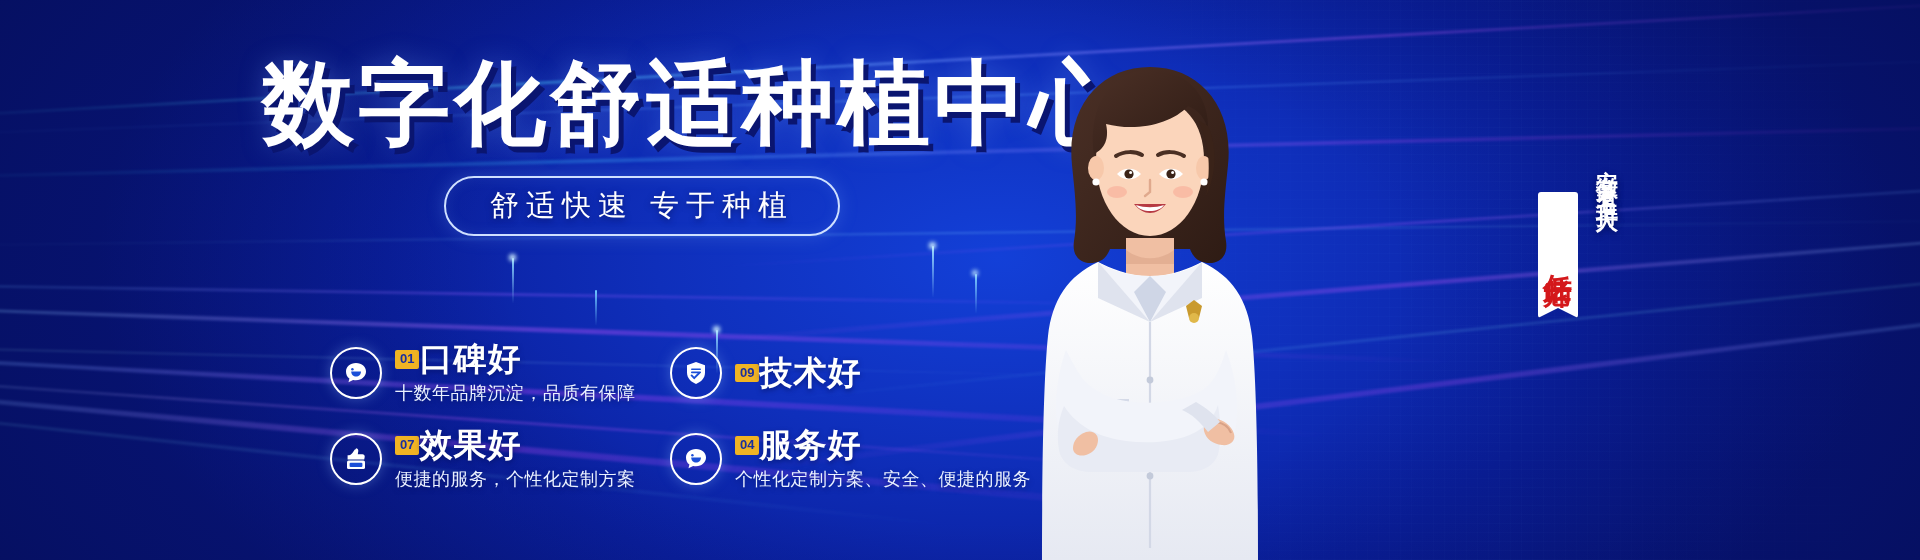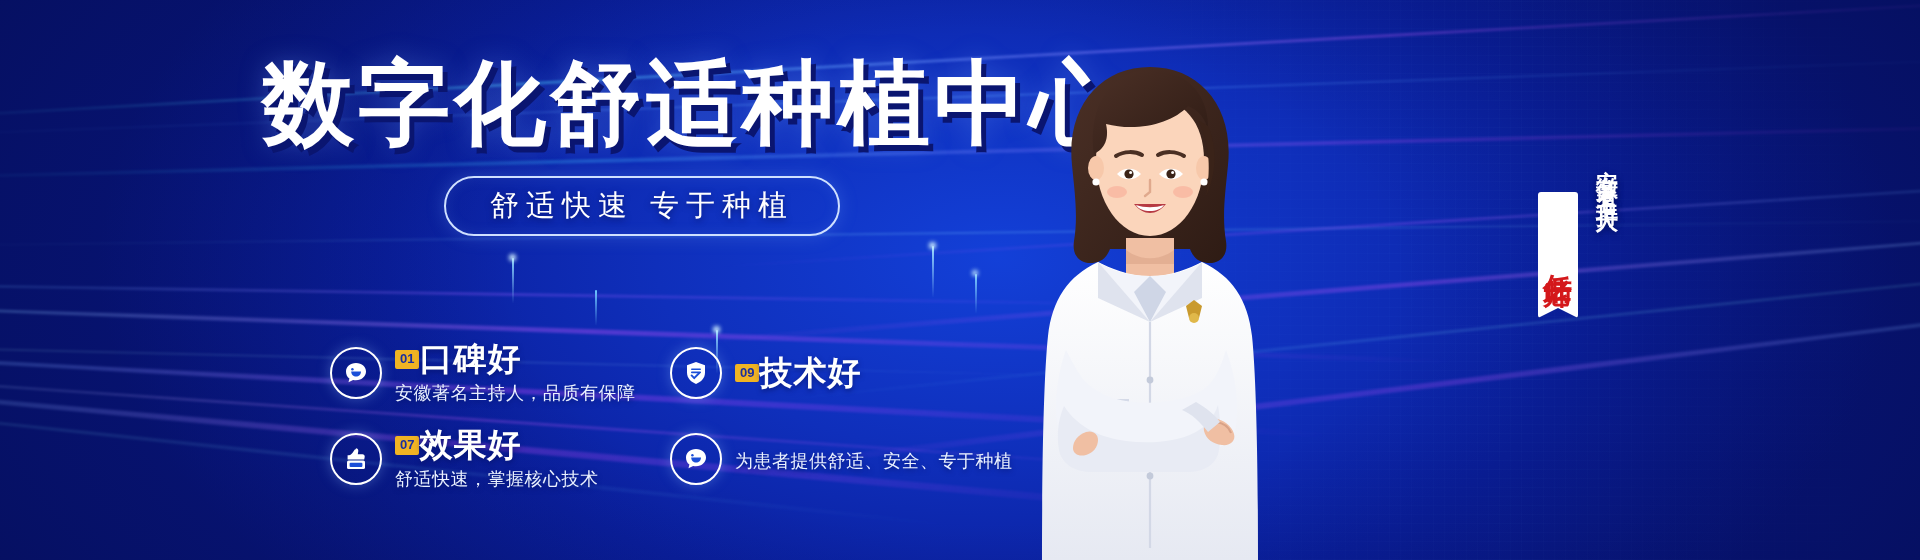--- a/index.html
+++ b/index.html
@@ -139,21 +139,21 @@
           <path d="M15 5c6 0 10 3.8 10 8.6 0 4.8-4 8.6-10 8.6-1 0-2-.1-2.9-.3l-4.6 2.3.9-3.6C6 19.1 5 16.5 5 13.6 5 8.8 9 5 15 5z" fill="#ffffff"></path>
           <path d="M10.2 13.4c0 3 2.2 5.1 4.9 5.1s4.9-2.1 4.9-5.1z" fill="#1b4fd8"></path>
           <circle cx="11.4" cy="11.3" r="1.25" fill="#1b4fd8"></circle>
         </svg>
       </div>
       <div class="ftext">
         <div class="frow1">
           <span class="num">01</span>
           <span class="ftitle">口碑好</span>
         </div>
-        <div class="fdesc">安徽著名主持人，品质有保障</div>
+        <div class="fdesc">十数年品牌沉淀，品质有保障</div>
       </div>
     </div>
 
     <div class="feat">
       <div class="fic">
         <svg width="30" height="30" viewBox="0 0 30 30">
           <path d="M15 4l9 3.2v7.4c0 5.6-3.8 9.5-9 11.4-5.2-1.9-9-5.8-9-11.4V7.2z" fill="#ffffff"></path>
           <rect x="10" y="10.4" width="10" height="1.7" rx=".8" fill="#1b4fd8"></rect>
           <rect x="10" y="13.6" width="10" height="1.7" rx=".8" fill="#1b4fd8"></rect>
           <path d="M10.6 17.4l2.6 2.8 5-5.2" stroke="#1b4fd8" stroke-width="1.9" fill="none" stroke-linecap="round" stroke-linejoin="round"></path>
@@ -173,34 +173,38 @@
           <path d="M14.9 4.2c1.5 0 2.6 1.3 2.4 2.8l-.5 3.3h4.6c1.5 0 2.6 1.3 2.3 2.7l-.5 2.6H6.6v-4.3c2.3 0 3.9-1 5-2.6l1.5-2.3c.4-.7 1.1-1.2 1.8-1.2z" fill="#ffffff"></path>
           <rect x="6" y="16.6" width="18" height="8.4" rx="1.6" fill="#ffffff"></rect>
           <rect x="8.6" y="18.8" width="12.8" height="4.3" rx="1" fill="#1b4fd8"></rect>
         </svg>
       </div>
       <div class="ftext">
         <div class="frow1">
           <span class="num">07</span>
           <span class="ftitle">效果好</span>
         </div>
-        <div class="fdesc">舒适快速，掌握核心技术</div>
+        <div class="fdesc">便捷的服务，个性化定制方案</div>
       </div>
     </div>
 
     <div class="feat">
       <div class="fic">
         <svg width="30" height="30" viewBox="0 0 30 30">
           <path d="M15 5c6 0 10 3.8 10 8.6 0 4.8-4 8.6-10 8.6-1 0-2-.1-2.9-.3l-4.6 2.3.9-3.6C6 19.1 5 16.5 5 13.6 5 8.8 9 5 15 5z" fill="#ffffff"></path>
           <path d="M10.2 13.4c0 3 2.2 5.1 4.9 5.1s4.9-2.1 4.9-5.1z" fill="#1b4fd8"></path>
           <circle cx="11.4" cy="11.3" r="1.25" fill="#1b4fd8"></circle>
         </svg>
       </div>
       <div class="ftext">
-        <div class="fdesc">为患者提供舒适、安全、专于种植</div>
+        <div class="frow1">
+          <span class="num">04</span>
+          <span class="ftitle">服务好</span>
+        </div>
+        <div class="fdesc">个性化定制方案、安全、便捷的服务</div>
       </div>
     </div>
 
   </div>
 
   <div class="doctor">
     <svg viewBox="0 0 300 510" xmlns="http://www.w3.org/2000/svg">
       <defs>
         <linearGradient id="coat" x1="0" y1="0" x2="0" y2="1">
           <stop offset="0" stop-color="#ffffff"></stop>

